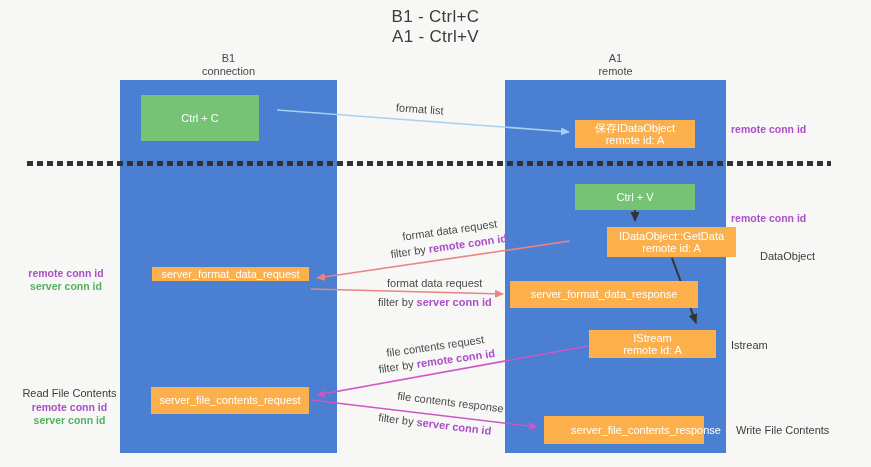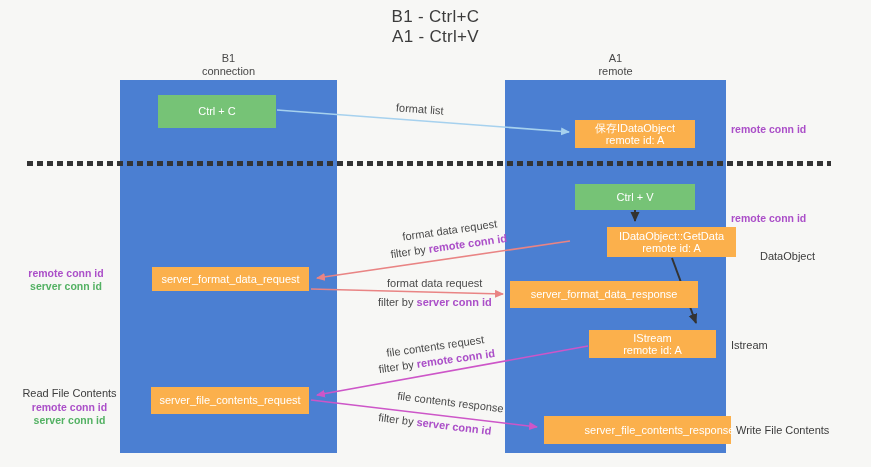--- a/index.html
+++ b/index.html
@@ -93,56 +93,56 @@
     </defs>
     <line x1="277" y1="110" x2="569" y2="132" class="s-lightblue" marker-end="url(#mBlue)"></line>
     <line x1="635" y1="199" x2="635" y2="221" class="s-black" marker-end="url(#mBlack)"></line>
     <line x1="672" y1="258" x2="696" y2="323" class="s-black" marker-end="url(#mBlack)"></line>
     <line x1="570" y1="241" x2="317" y2="278" class="s-salmon" marker-end="url(#mSalmon)"></line>
     <line x1="311" y1="289" x2="503" y2="294" class="s-salmon" marker-end="url(#mSalmon)"></line>
     <line x1="588" y1="346" x2="317" y2="395" class="s-magenta" marker-end="url(#mMagenta)"></line>
     <line x1="311" y1="400" x2="537" y2="427" class="s-magenta" marker-end="url(#mMagenta)"></line>
   </svg>
 
-  <div class="node green" style="left:158px;top:95px;width:118px;height:33px;">
+  <div class="node green" style="left:141px;top:95px;width:118px;height:46px;">
     <div>Ctrl + C</div>
   </div>
 
   <div class="node orange" style="left:575px;top:120px;width:120px;height:28px;">
     <div>保存IDataObject</div>
     <div>remote id: A</div>
   </div>
 
   <div class="node green" style="left:575px;top:172px;width:120px;height:26px;margin-top:12px;">
     <div>Ctrl + V</div>
   </div>
 
   <div class="node orange" style="left:571px;top:227px;width:129px;height:30px;margin-left:36px;">
     <div>IDataObject::GetData</div>
     <div>remote id: A</div>
   </div>
 
-  <div class="node orange" style="left:152px;top:267px;width:157px;height:24px;">
+  <div class="node orange" style="left:152px;top:267px;width:157px;height:14px;">
     <div>server_format_data_request</div>
   </div>
 
   <div class="node orange" style="left:510px;top:281px;width:188px;height:27px;">
     <div>server_format_data_response</div>
   </div>
 
   <div class="node orange" style="left:589px;top:330px;width:127px;height:28px;">
     <div>IStream</div>
     <div>remote id: A</div>
   </div>
 
   <div class="node orange" style="left:151px;top:387px;width:158px;height:27px;">
     <div>server_file_contents_request</div>
   </div>
 
-  <div class="node orange" style="left:544px;top:416px;width:187px;height:28px;padding-left:44px;">
+  <div class="node orange" style="left:544px;top:416px;width:160px;height:28px;padding-left:44px;">
     <div>server_file_contents_response</div>
   </div>
 
   <div class="arrow-label" style="left:396px;top:103px;transform:rotate(4deg);">
     <span>format list</span>
   </div>
 
   <div class="arrow-label" style="left:402px;top:224px;transform:rotate(-8deg);">
     <span>format data request</span>
   </div>

